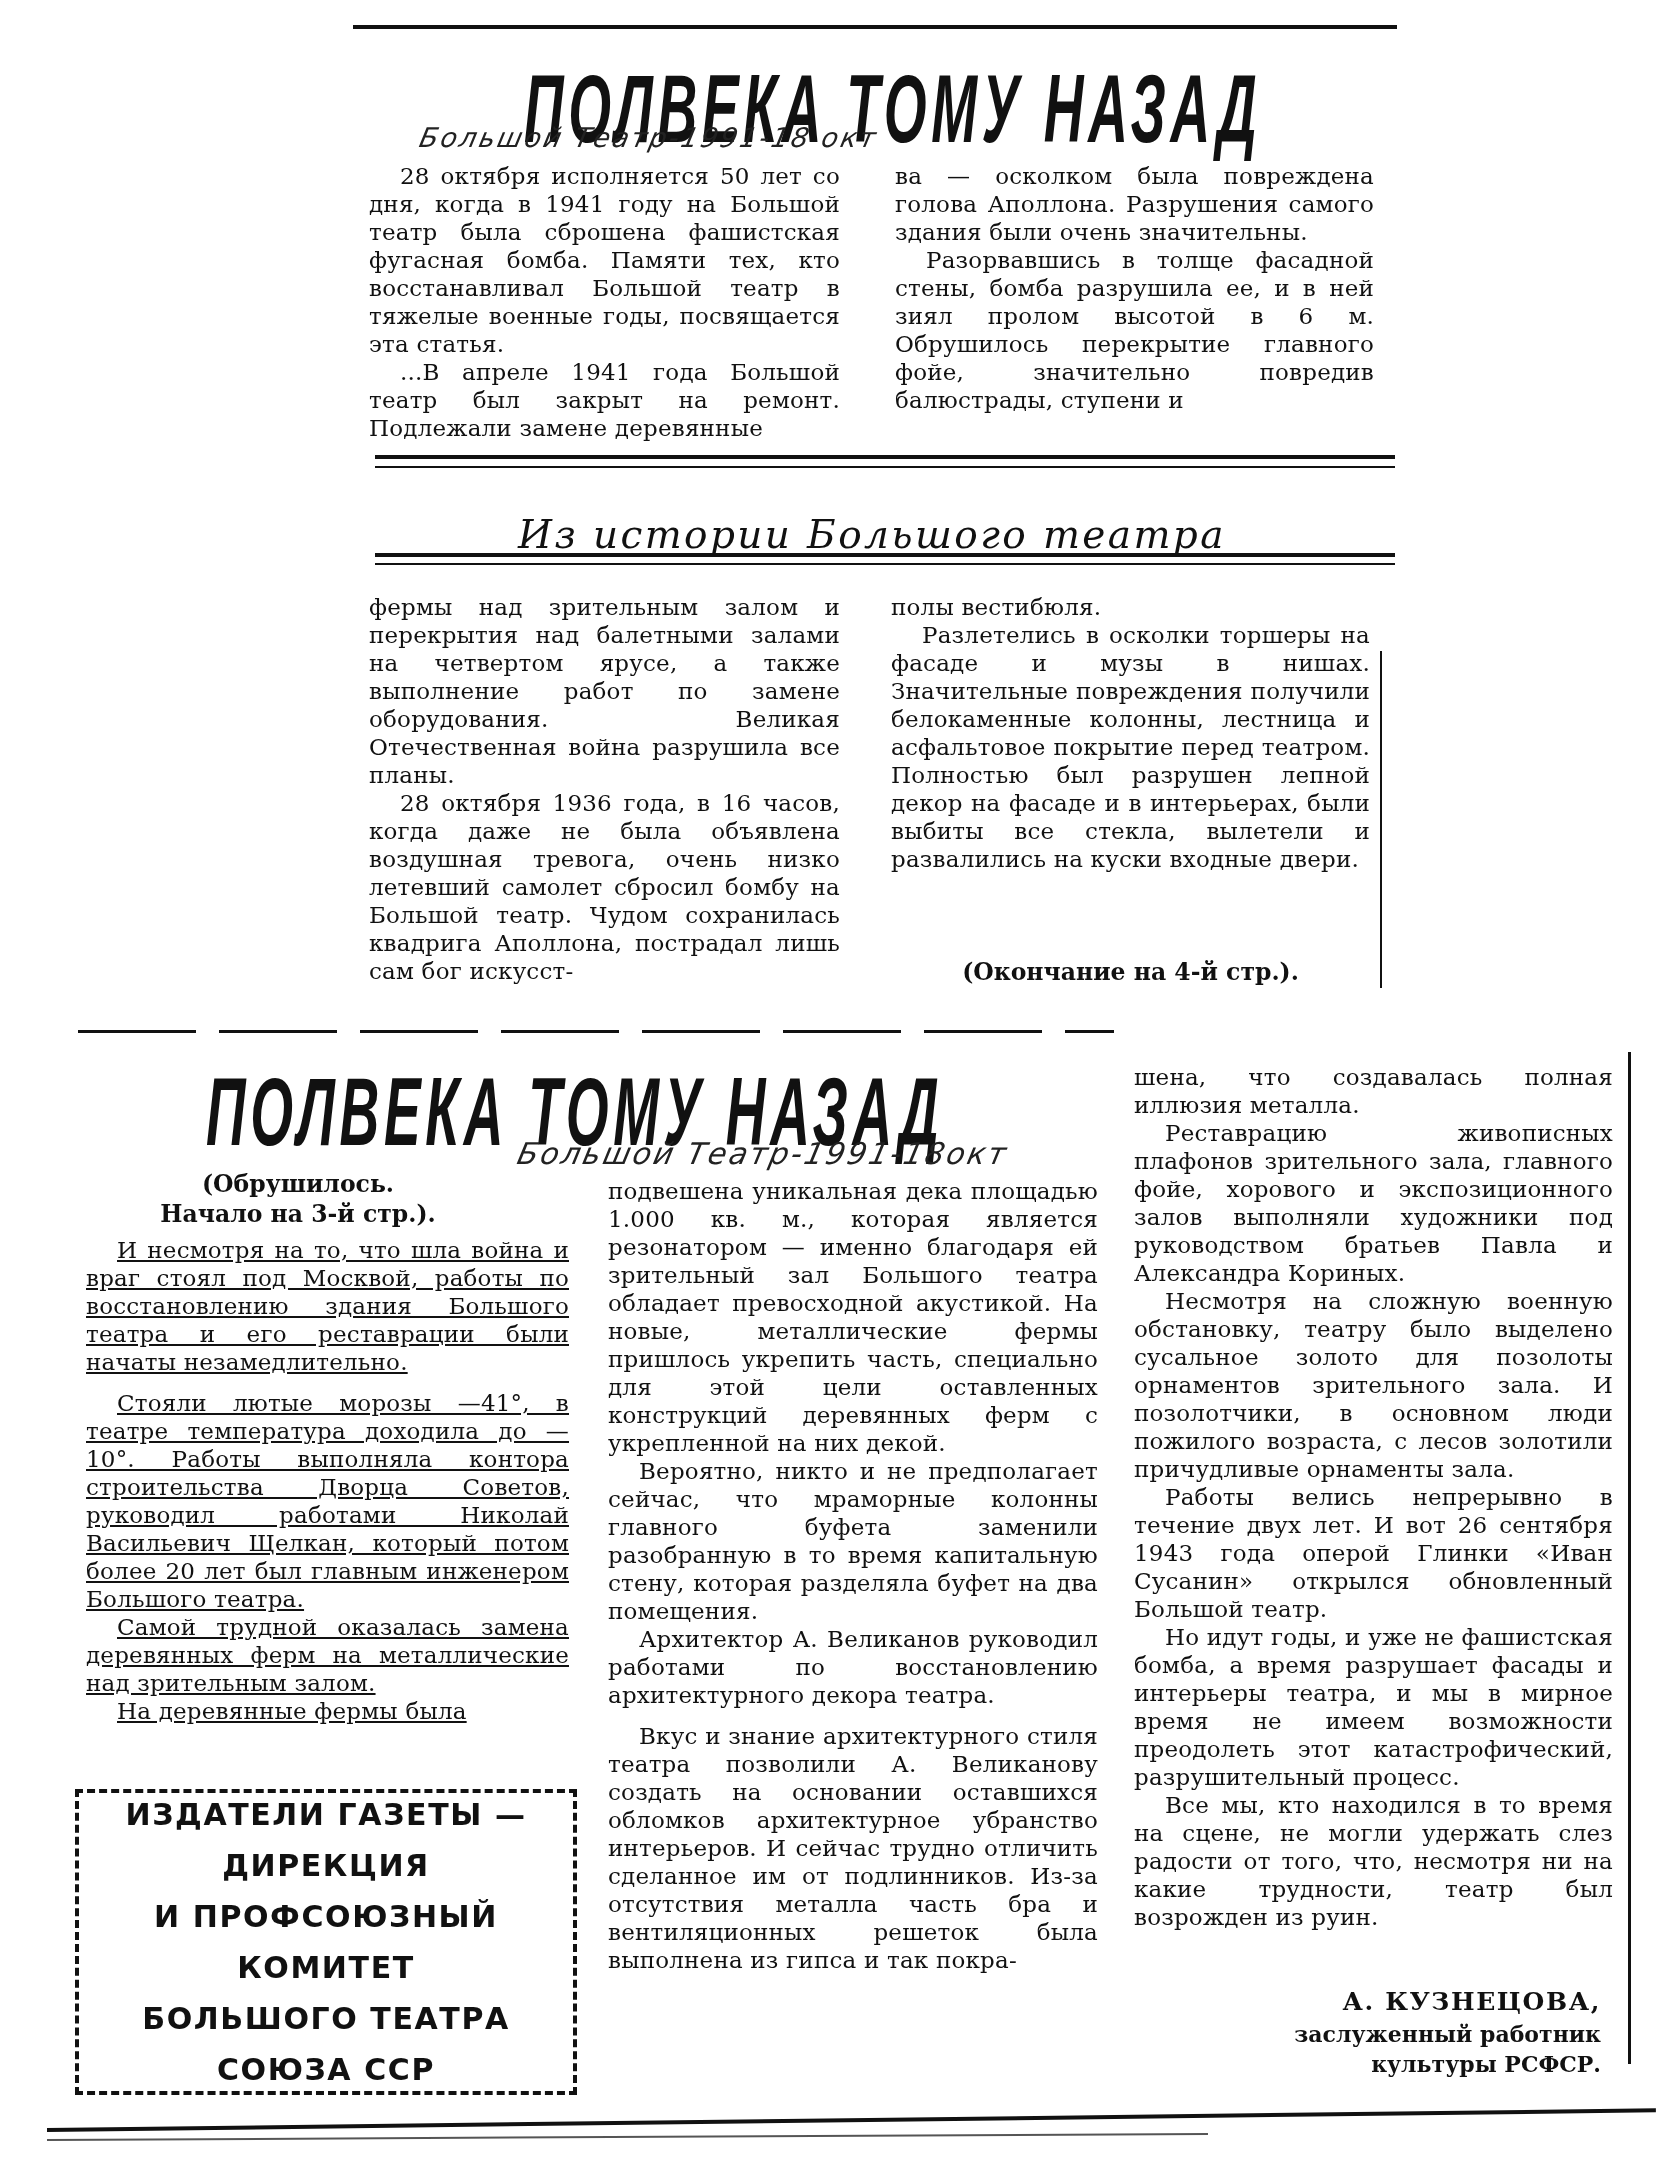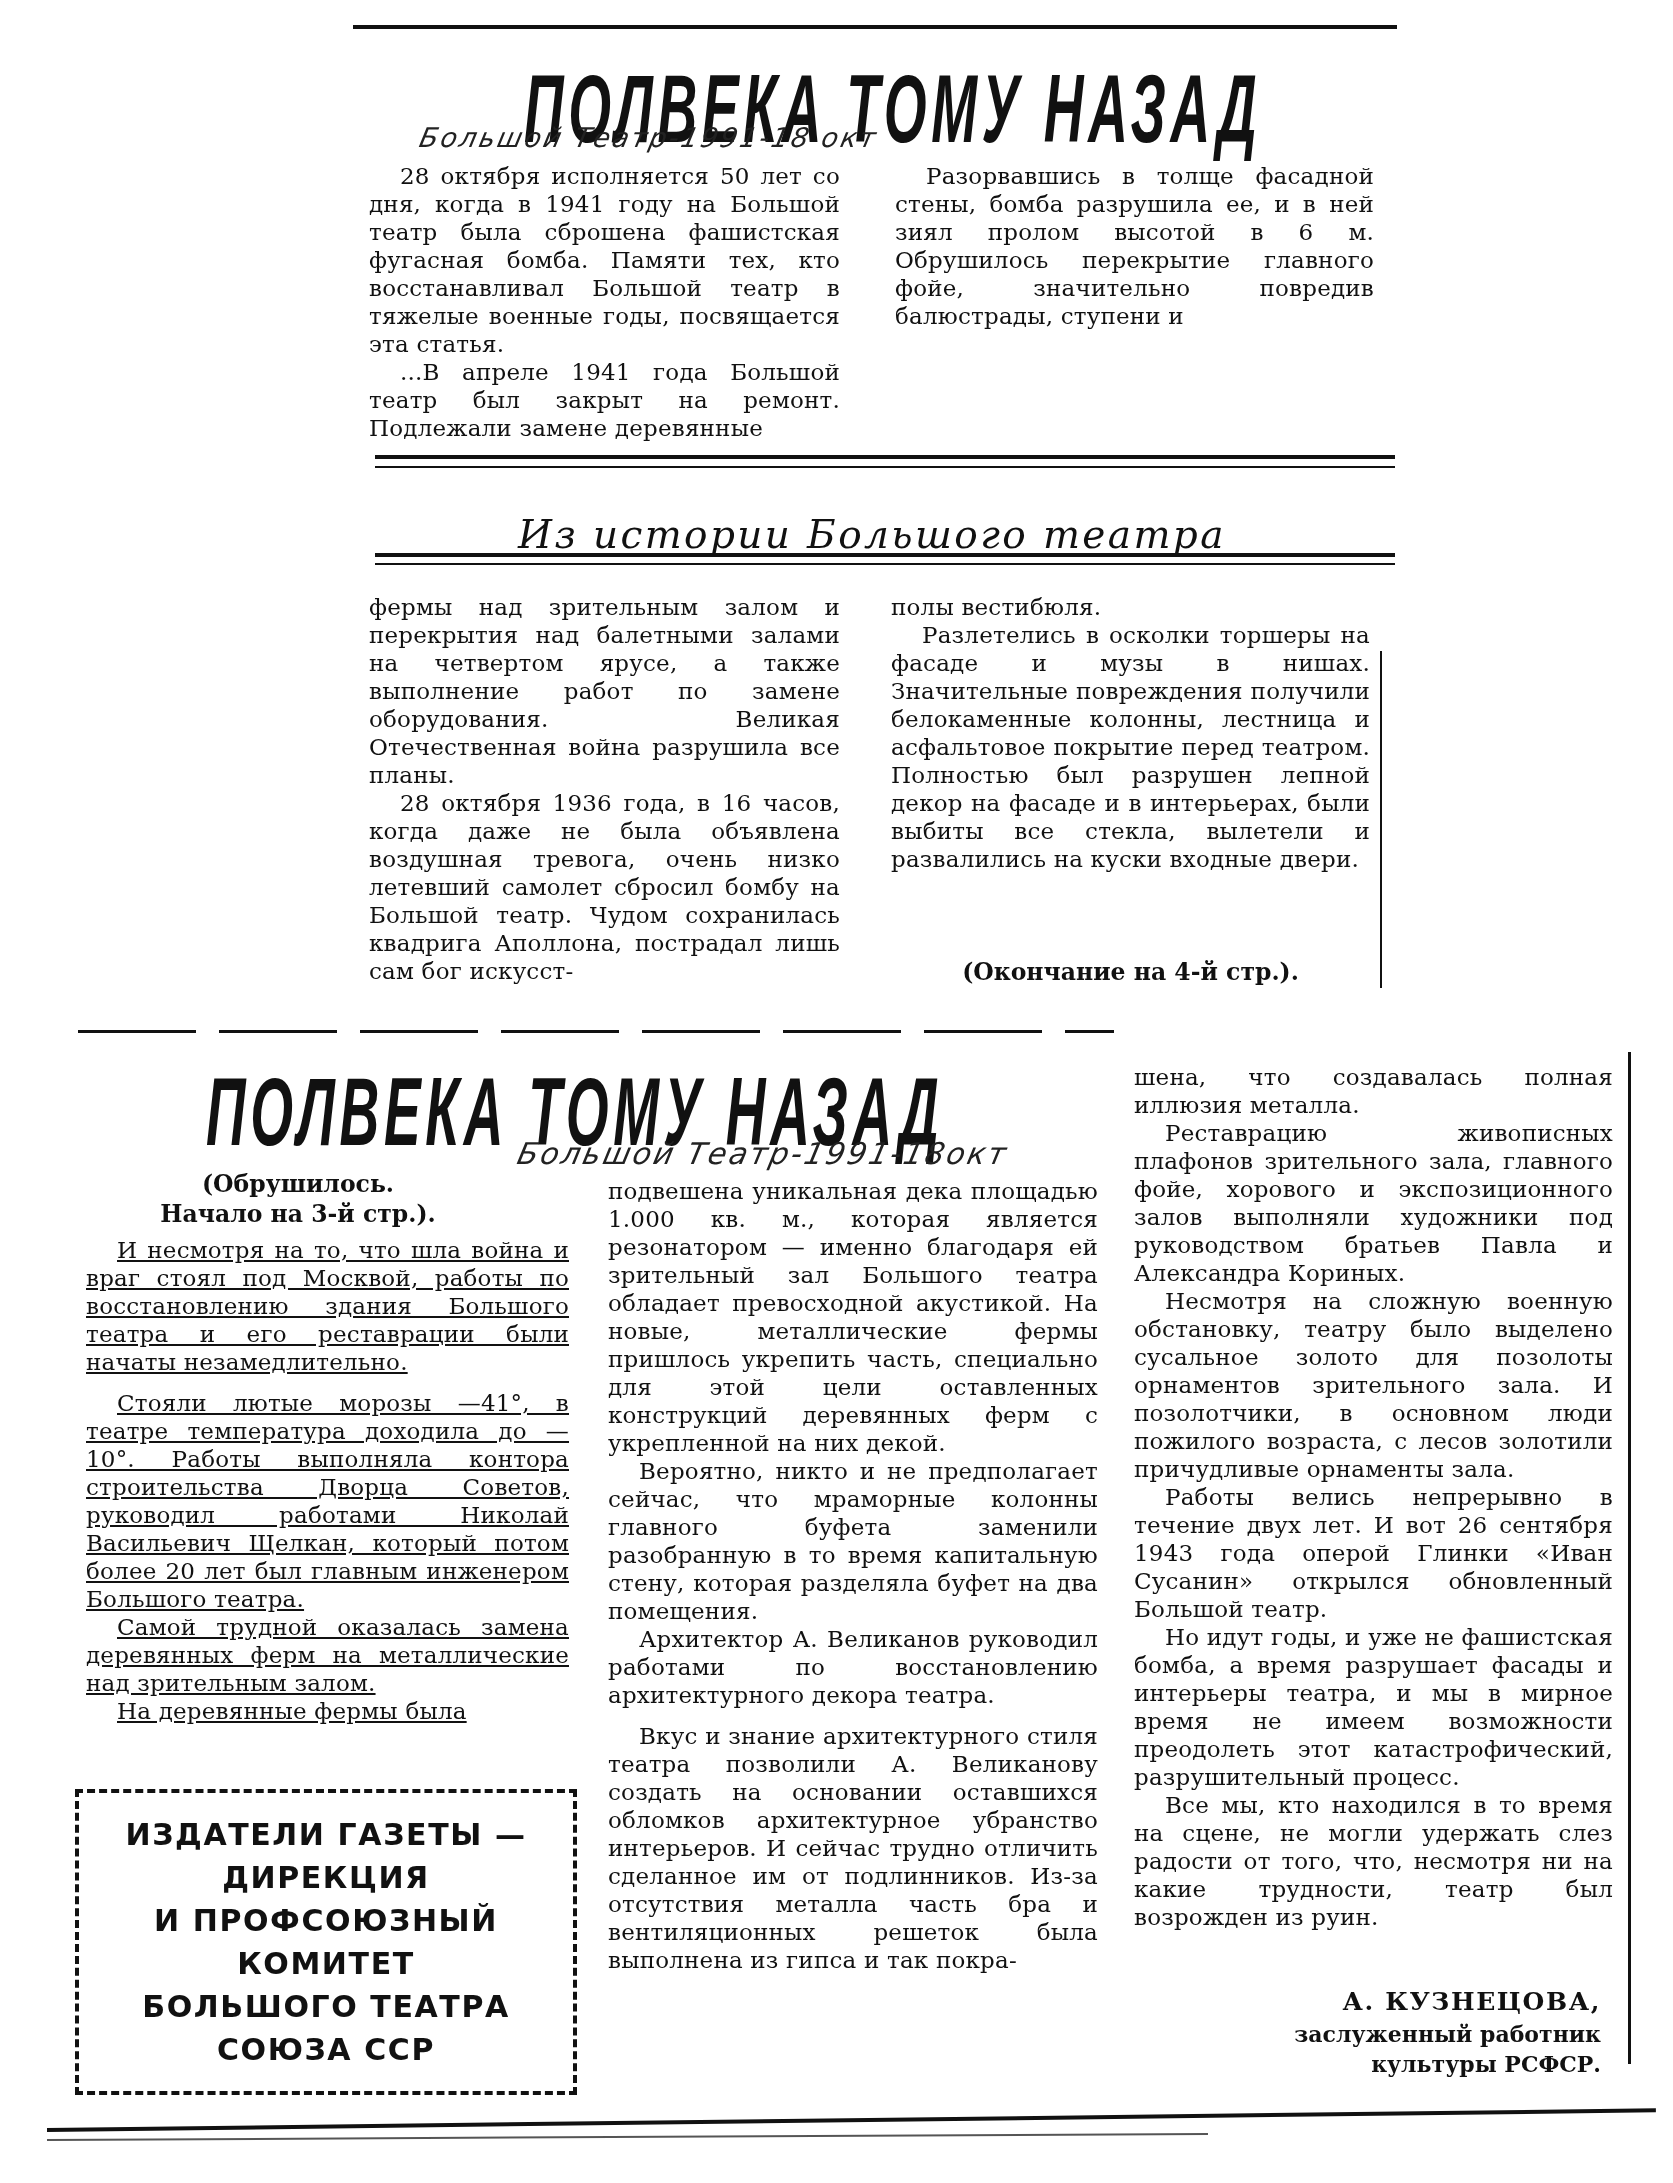--- a/index.html
+++ b/index.html
@@ -30,21 +30,21 @@
   .subhead {
     position: absolute; font-family: "DejaVu Serif", "Liberation Serif", serif; font-style: italic;
     font-size: 39px; letter-spacing: 2.4px; white-space: nowrap;
   }
   .bold-center {
     position: absolute; font-weight: bold; font-size: 23.5px; line-height: 30px; text-align: center;
     font-family: "DejaVu Serif", "Liberation Serif", serif;
   }
   .boxed {
     position: absolute; border: 4.7px dashed #111; box-sizing: border-box;
-    display: flex; flex-direction: column; justify-content: center; align-items: center;
+    display: flex; flex-direction: column; justify-content: space-between; align-items: center;
   }
   .boxed div { font-family: "DejaVu Sans", sans-serif; font-weight: bold; font-size: 30px; line-height: 43px; letter-spacing: 1.6px; text-align: center; }
   .vline { position: absolute; width: 2.4px; background: #111; }
   .signature { position: absolute; text-align: right; font-weight: bold; font-family: "DejaVu Serif", "Liberation Serif", serif; }
 </style>
 </head>
 <body>
 
 <div>
   <div class="rule thick" style="left:353px; top:25px; width:1044px;"></div>
@@ -52,20 +52,21 @@
   <div class="headline" style="left:524px; top:53px; font-size:55px;">ПОЛВЕКА ТОМУ НАЗАД</div>
 
   <div class="handwriting" style="left:420px; top:122px; font-size:27px;">Большой Театр-1991-18 окт</div>
 
   <div class="col" style="left:369px; top:162px; width:471px;">
     <p>28 октября исполняется 50 лет со дня, когда в 1941 году на Большой театр была сброшена фашистская фугасная бомба. Памяти тех, кто восстанавливал Большой театр в тяжелые военные годы, посвящается эта статья.</p>
     <p>...В апреле 1941 года Большой театр был закрыт на ремонт. Подлежали замене деревянные</p>
   </div>
 
   <div class="col" style="left:895px; top:162px; width:479px;">
+    <p class="noindent">ва — осколком была повреждена голова Аполлона. Разрушения самого здания были очень значительны.</p>
     <p>Разорвавшись в толще фасадной стены, бомба разрушила ее, и в ней зиял пролом высотой в 6 м. Обрушилось перекрытие главного фойе, значительно повредив балюстрады, ступени и</p>
   </div>
 
   <div class="rule thick" style="left:375px; top:455px; width:1020px;"></div>
   <div class="rule thin" style="left:375px; top:466px; width:1020px;"></div>
 
   <div class="subhead" style="left:518px; top:487px;margin-top:25px;">Из истории Большого театра</div>
 
   <div class="rule thick" style="left:375px; top:553px; width:1020px;"></div>
   <div class="rule thin" style="left:375px; top:563px; width:1020px;"></div>

